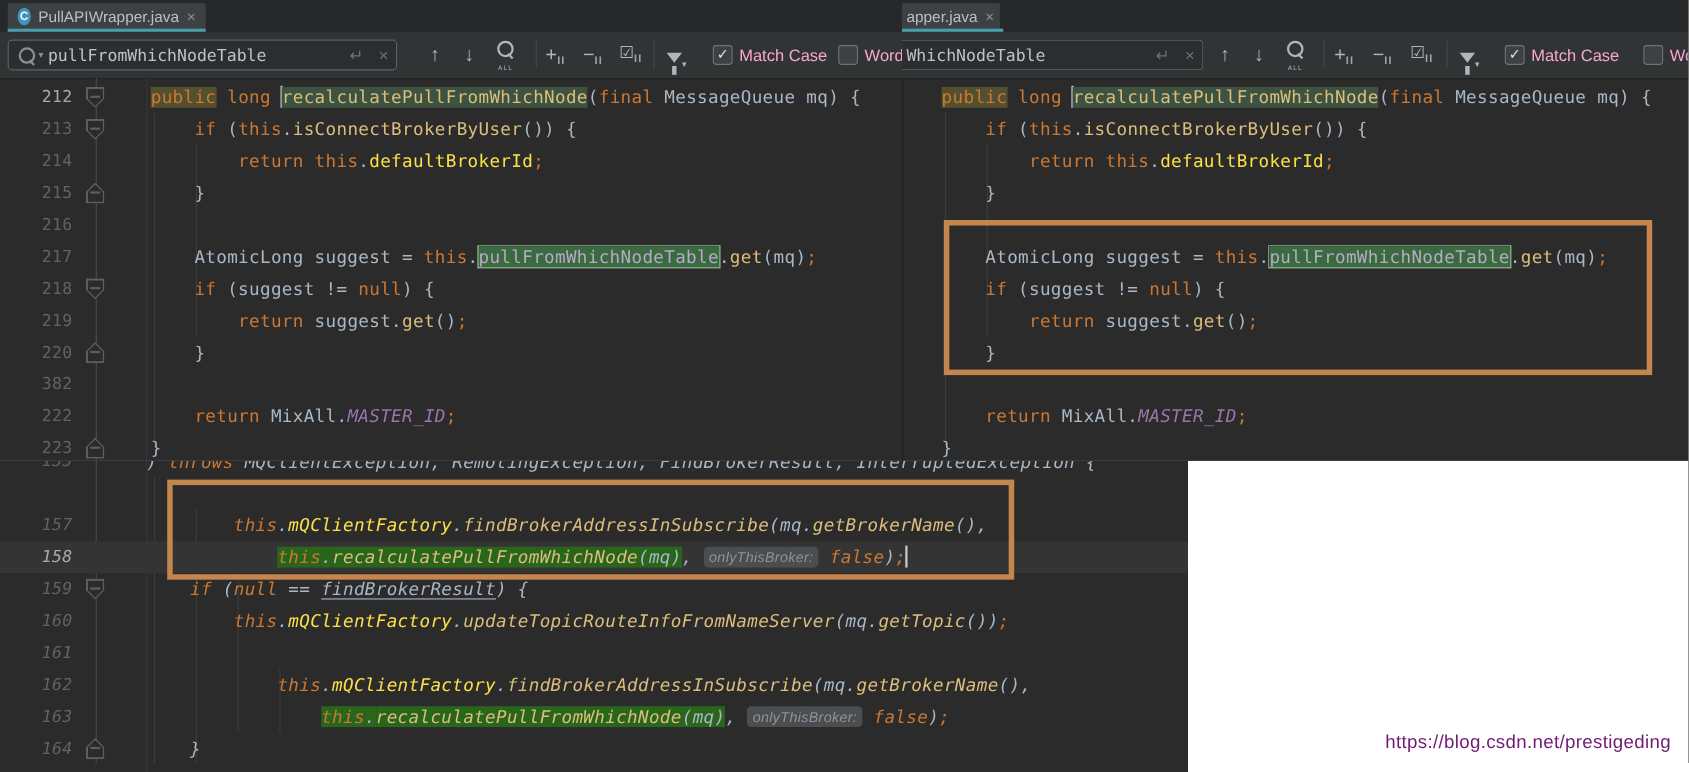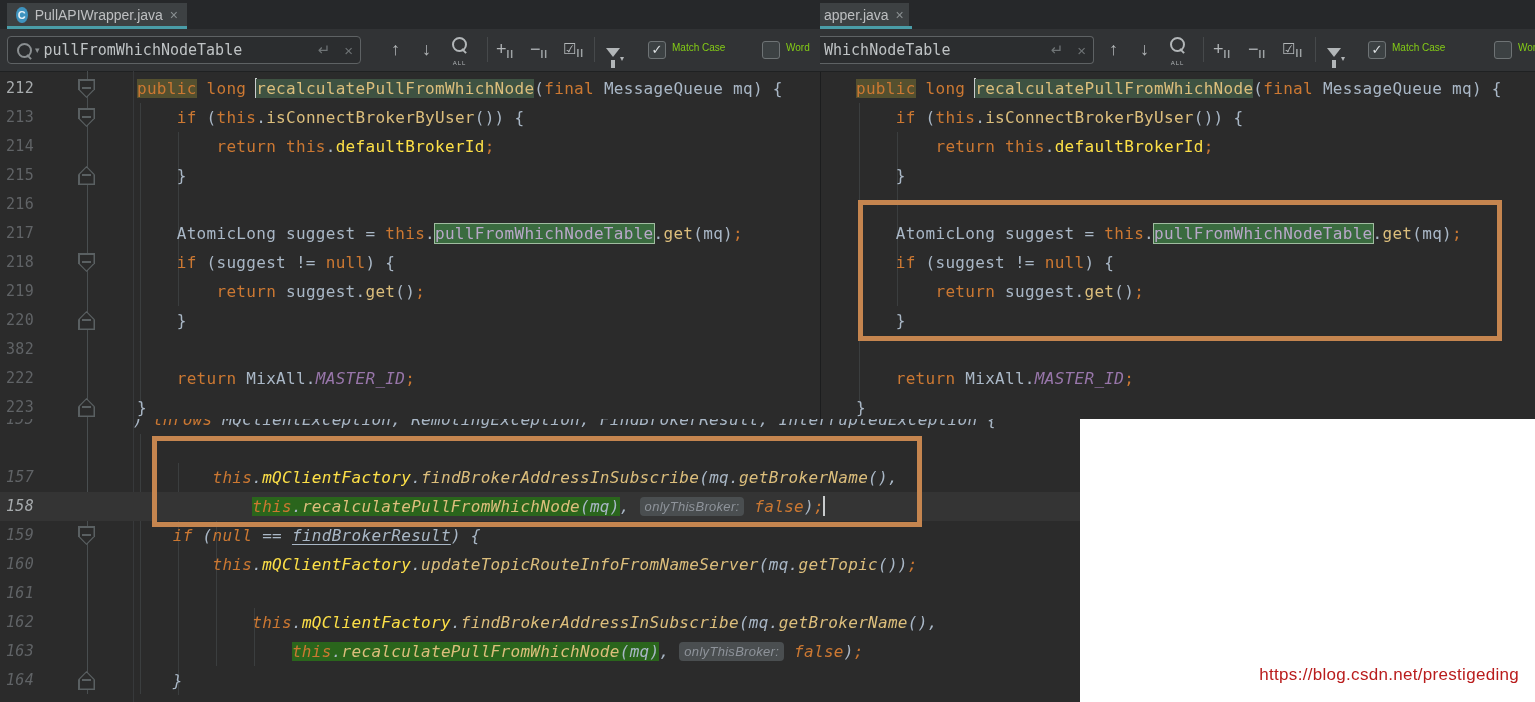--- a/index.html
+++ b/index.html
@@ -30,27 +30,27 @@
   .tbi .subII{font-size:10px;vertical-align:-3px;letter-spacing:1px;color:#9FA4A6;font-weight:bold;}
   .vsep{position:absolute;top:8px;width:1px;height:25px;background:#46494B;}
   .findall{display:inline-flex;flex-direction:column;align-items:center;}
   .findall .mag{border-color:#B2B6B8;}
   .findall .mag::after{background:#B2B6B8;}
   .findall small{font-size:6px;color:#B2B6B8;margin-top:0px;}
   .funnel{display:inline-block;width:0;height:0;border-left:7px solid transparent;border-right:7px solid transparent;border-top:9px solid #B2B6B8;position:relative;top:2px;}
   .funnel::after{content:"";position:absolute;left:-2px;top:-3px;width:4px;height:8px;background:#B2B6B8;transform:translateY(6px);}
   .funnel-dd{color:#B2B6B8;font-size:8px;vertical-align:-6px;}
   .cb{position:absolute;top:12px;width:16px;height:16px;border:1px solid #6E7375;border-radius:3px;background:#3C4143;color:#DDE1E3;font-size:13px;line-height:15px;text-align:center;}
-  .cb-label{position:absolute;top:13px;color:#84cc16;font-size:10px;white-space:nowrap;}
+  .cb-label{position:absolute;top:13px;color:#f9a8d4;font-size:15px;white-space:nowrap;}
   
   .editor{position:absolute;left:0;right:0;top:71px;bottom:0;overflow:hidden;font-family:"DejaVu Sans Mono",monospace;font-size:16px;letter-spacing:0.3px;}
   #bottom-shot .editor{top:0;}
   .row{position:absolute;left:0;right:0;height:29px;white-space:pre;}
   .row.band{background:#343434;}
-  .ln{position:absolute;left:6px;top:0;width:60px;color:#606366;font-size:15px;line-height:29px;}
+  .ln{position:absolute;left:6px;top:0;width:60px;color:#606366;font-size:15px;line-height:29px;text-align:right;}
   .ln.cur{color:#A7ABAD;}
   .code{position:absolute;top:0;line-height:29px;color:#A9B7C6;}
   .gutter-sep{position:absolute;left:133px;top:0;bottom:0;width:1px;background:#37393B;}
   .fold-line{position:absolute;left:87px;width:1px;background:#494E50;}
   .guide{position:absolute;width:1px;background:#3B3E3F;}
   .s-kw{color:#CC7832;}
   .s-m{color:#DCBE7C;}
   .s-fld{color:#fde047;}
   .s-const{color:#9876AA;font-style:italic;}
   .s-def{color:#A9B7C6;}
@@ -67,21 +67,21 @@
   .mk-outer{inset:0;background:#5A6062;}
   .mk-inner{inset:1.5px;background:#2B2B2B;}
   .mk-down .mk-outer,.mk-down .mk-inner{clip-path:polygon(0 0,100% 0,100% 55%,50% 100%,0 55%);}
   .mk-up .mk-outer,.mk-up .mk-inner{clip-path:polygon(50% 0,100% 45%,100% 100%,0 100%,0 45%);}
   .mk-minus{position:absolute;left:4px;right:4px;top:8px;height:2px;background:#5A6062;}
   
   .ann-box{position:absolute;border:5px solid #C5854F;}
   #ann-box-a{left:858px;top:200px;width:634px;height:131px;}
   #ann-box-b{left:152px;top:436px;width:760px;height:81px;}
   
-  #watermark{position:absolute;right:16px;top:665px;color:#b91c1c;font-size:17px;letter-spacing:0.3px;}
+  #watermark{position:absolute;right:16px;top:665px;color:#701a75;font-size:17px;letter-spacing:0.3px;}
 </style>
 </head>
 <body>
 
 <div class="shot" id="top-shot">
 
   <div class="pane" id="pane-left">
     <div class="tabbar">
       <div class="tab" style="left:7px;width:162px;">
         <span class="class-icon">C</span>

